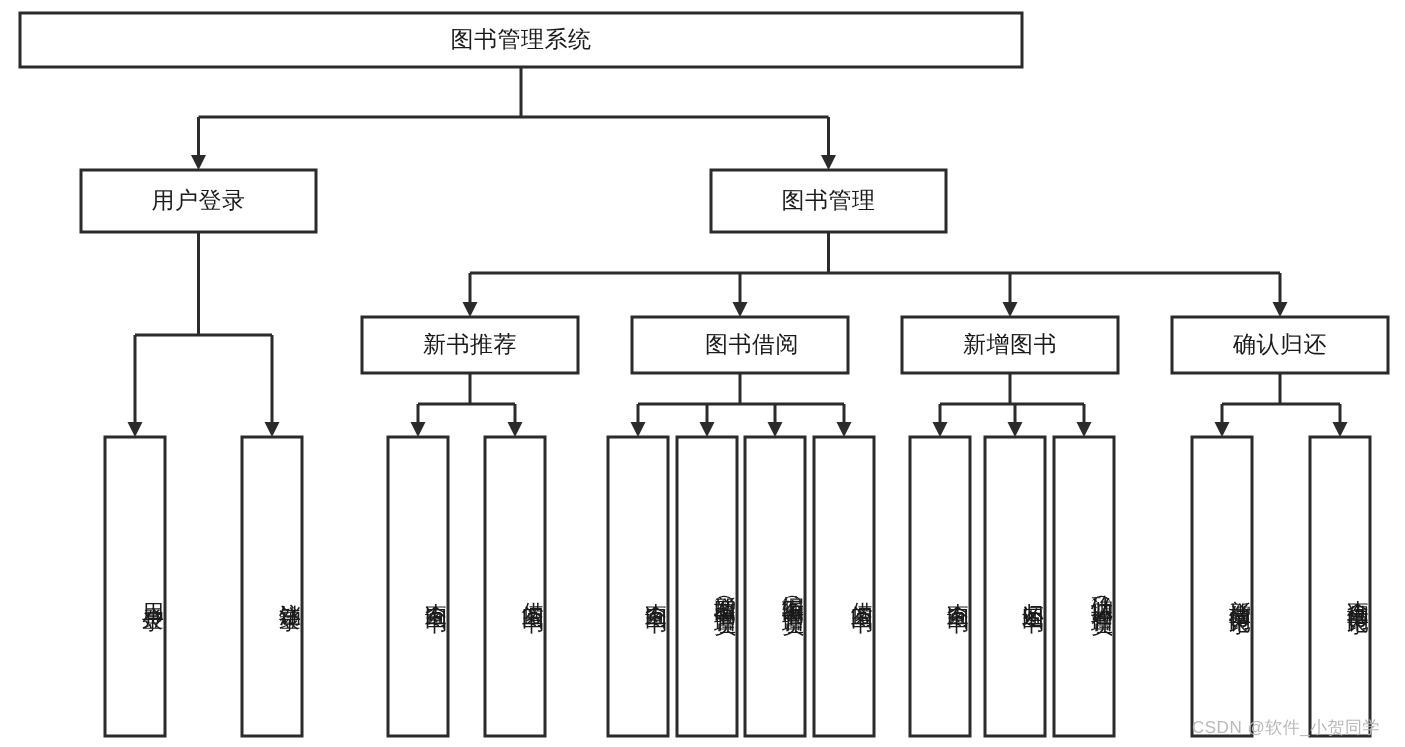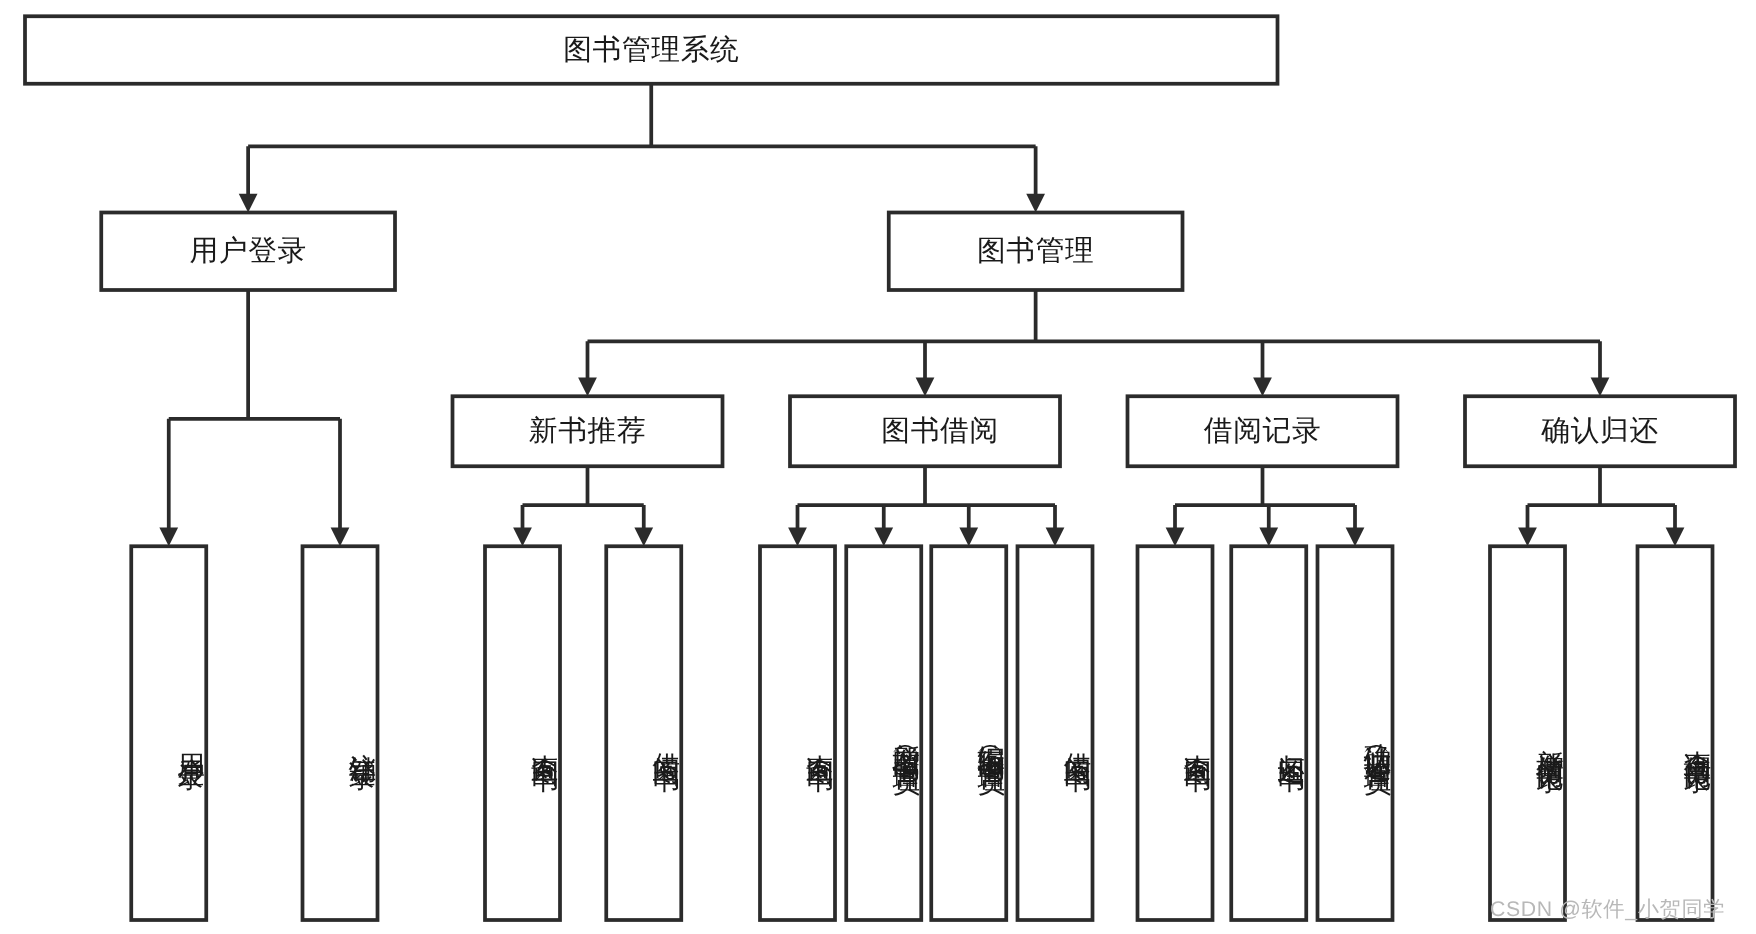--- a/index.html
+++ b/index.html
@@ -164,21 +164,21 @@
       <div class="node-label" style="left: 20px; top: 13px; width: 1002px; height: 54px;">图书管理系统</div>
       <div class="node-hit" style="left: 20px; top: 13px; width: 1002px; height: 54px;"></div>
       <div class="node-label" style="left: 81px; top: 170px; width: 235px; height: 62px;">用户登录</div>
       <div class="node-hit" style="left: 81px; top: 170px; width: 235px; height: 62px;"></div>
       <div class="node-label" style="left: 711px; top: 170px; width: 235px; height: 62px;">图书管理</div>
       <div class="node-hit" style="left: 711px; top: 170px; width: 235px; height: 62px;"></div>
       <div class="node-label" style="left: 362px; top: 317px; width: 216px; height: 56px;">新书推荐</div>
       <div class="node-hit" style="left: 362px; top: 317px; width: 216px; height: 56px;"></div>
       <div class="node-label" style="left: 632px; top: 317px; width: 216px; height: 56px; margin-left: 12px;">图书借阅</div>
       <div class="node-hit" style="left: 632px; top: 317px; width: 216px; height: 56px;"></div>
-      <div class="node-label" style="left: 902px; top: 317px; width: 216px; height: 56px;">借阅记录</div>
+      <div class="node-label" style="left: 902px; top: 317px; width: 216px; height: 56px;">新增图书</div>
       <div class="node-hit" style="left: 902px; top: 317px; width: 216px; height: 56px;"></div>
       <div class="node-label" style="left: 1172px; top: 317px; width: 216px; height: 56px;">确认归还</div>
       <div class="node-hit" style="left: 1172px; top: 317px; width: 216px; height: 56px;"></div>
       <div class="node-label vertical" style="left: 105px; top: 437px; width: 60px; height: 299px;">用户登录</div>
       <div class="node-hit" style="left: 105px; top: 437px; width: 60px; height: 299px;"></div>
       <div class="node-label vertical" style="left: 242px; top: 437px; width: 60px; height: 299px;">注销登录</div>
       <div class="node-hit" style="left: 242px; top: 437px; width: 60px; height: 299px;"></div>
       <div class="node-label vertical" style="left: 388px; top: 437px; width: 60px; height: 299px;">查询图书</div>
       <div class="node-hit" style="left: 388px; top: 437px; width: 60px; height: 299px;"></div>
       <div class="node-label vertical" style="left: 485px; top: 437px; width: 60px; height: 299px;">借阅图书</div>

